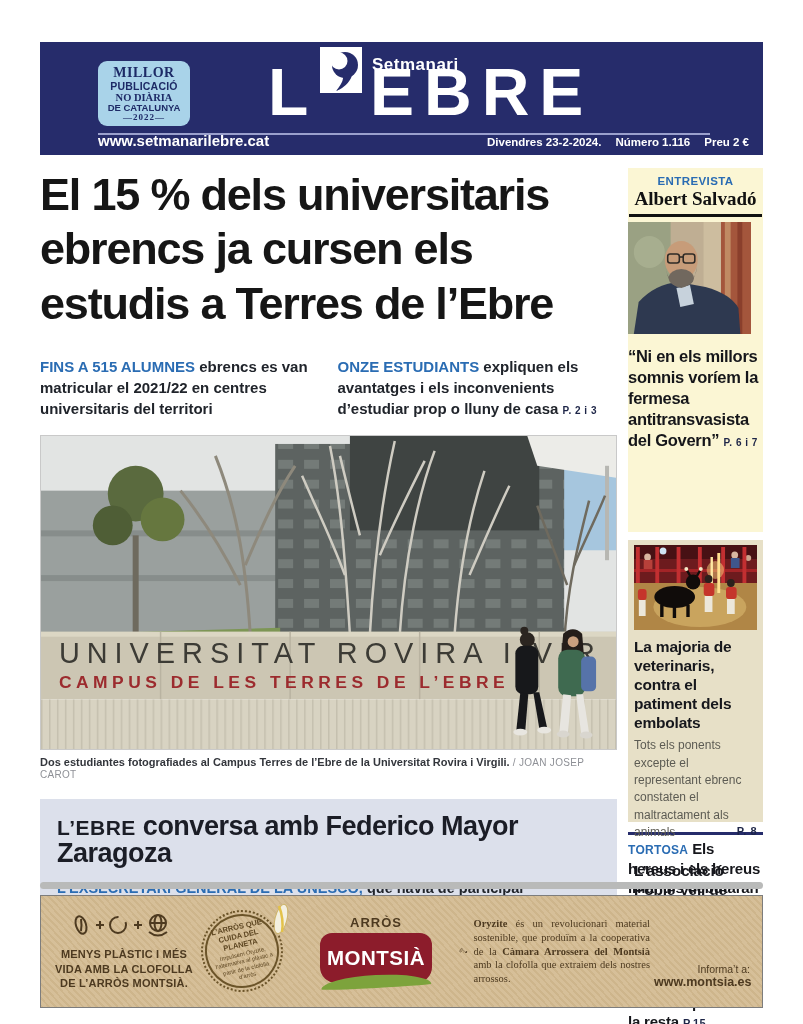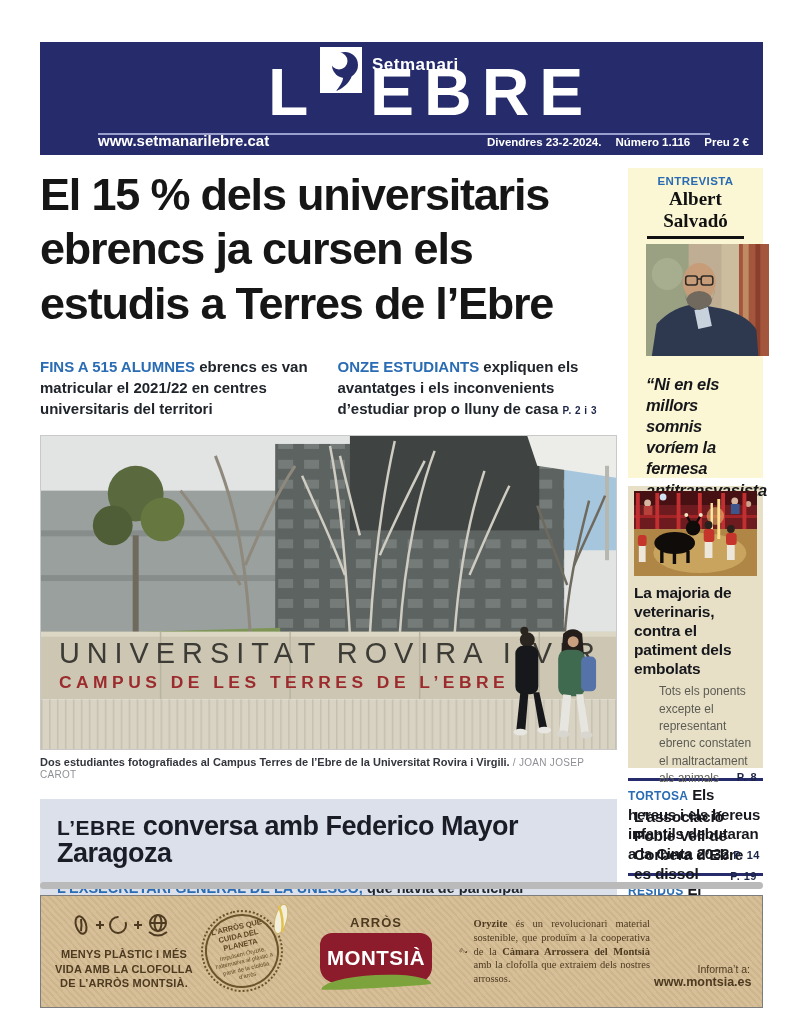--- a/index.html
+++ b/index.html
@@ -48,31 +48,31 @@
   .caption .credit{color:#8e9096;font-weight:400;font-size:10px;letter-spacing:.3px;}
 
   
   .conversa{margin-top:19px;background:var(--band-bg);padding:14px 17px 15px;}
   .conversa .title{color:#1b1d26;line-height:1;}
   .conversa .brand{font-size:21px;font-weight:800;letter-spacing:.5px;}
   .conversa .t-rest{font-size:27px;font-weight:800;letter-spacing:-.5px;}
   .conversa p{margin-top:11px;font-size:14.5px;font-weight:700;line-height:1.45;color:#20242b;}
 
   
-  .interview{background:var(--interview-bg);padding:7px 18px 10px;height:310px;}
+  .interview{background:var(--interview-bg);padding:7px 0 10px;height:364px;}
   .interview .kick{display:block;text-align:center;color:var(--accent-blue);font-weight:800;font-size:11.5px;letter-spacing:.4px;}
   .interview .name{display:block;text-align:center;font-family:"Liberation Serif",serif;font-weight:700;font-size:19px;color:#111;margin-top:1px;}
   .interview .rule{height:3px;background:#111;margin:4px 1px 5px;}
   .interview svg{display:block;width:123px;height:112px;}
-  .interview .quote{margin-top:18px;font-size:16.5px;line-height:1.28;font-weight:700;font-style:italic;color:#15161a;letter-spacing:-.3px;}
+  .interview .quote{margin-top:12px;font-size:16.5px;line-height:1.28;font-weight:700;color:#15161a;letter-spacing:-.3px;}
 
   .vets{background:var(--sidebar-bg);padding:5px 6px 8px;margin-top:8px;height:282px;}
   .vets svg{display:block;width:123px;height:85px;}
   .side-head{font-size:15.5px;font-weight:800;line-height:1.23;color:#16171c;margin-top:7px;letter-spacing:-.2px;}
-  .vets .body{margin-top:5px;font-size:12px;line-height:1.45;color:#5c5b53;margin-left:25px;}
+  .vets .body{margin-top:5px;font-size:12px;line-height:1.45;color:#5c5b53;}
   .vets .body .pageref{float:right;font-size:11px;}
   .vets .divider{height:4px;background:#fff;margin:8px 0 7px;}
   .vets .side-head .pageref{font-size:11px;float:right;margin-top:6px;}
 
   .brief{border-top:3px solid var(--navy);margin-top:10px;padding-top:4px;font-size:15px;font-weight:800;line-height:1.3;color:#16171c;letter-spacing:-.2px;}
   .brief .kick{color:var(--accent-blue);font-size:12px;letter-spacing:.3px;}
   .brief .pageref{font-size:11px;}
 
   
   .gray-bar{position:absolute;left:40px;top:882px;width:723px;height:7px;background:#b9bab9;border-radius:4px;}
@@ -98,20 +98,27 @@
   .ad-contact{width:108px;text-align:right;padding-right:12px;align-self:flex-end;margin-bottom:18px;}
   .ad-contact .lbl{font-size:10.5px;}
   .ad-contact .url{font-size:12.5px;font-weight:800;}
 </style>
 </head>
 <body>
 
 <div class="page">
 
   <header class="masthead">
+    <div class="award-badge">
+      <div class="l1">MILLOR</div>
+      <div class="l2">PUBLICACIÓ</div>
+      <div class="l3">NO DIÀRIA</div>
+      <div class="l4">DE CATALUNYA</div>
+      <div class="yr">—2022—</div>
+    </div>
     <div class="logo-wrap">
       <span class="logo-l">L</span>
       <span class="logo-sq">
         <svg width="42" height="46" viewBox="0 0 42 46">
           <circle cx="25" cy="18" r="13" fill="#262c6b"></circle>
           <circle cx="19" cy="14" r="8.5" fill="#ffffff"></circle>
           <path d="M33,24 Q31,38 16,44 Q26,32 22,26 Z" fill="#262c6b"></path>
         </svg>
       </span>
       <span class="tagline">Setmanari</span>

